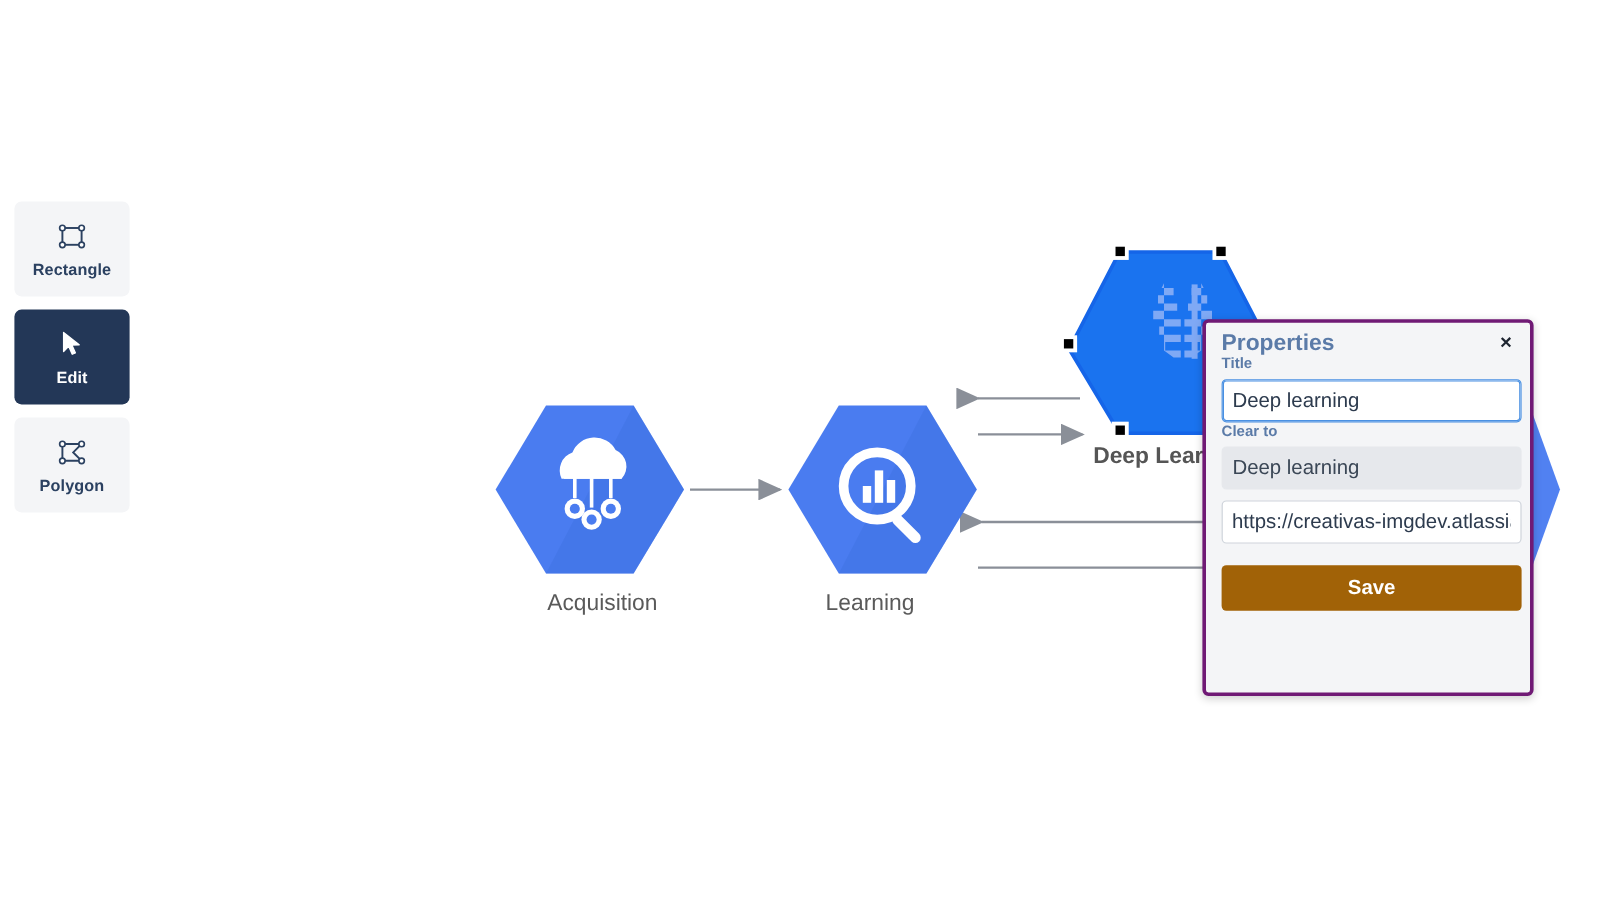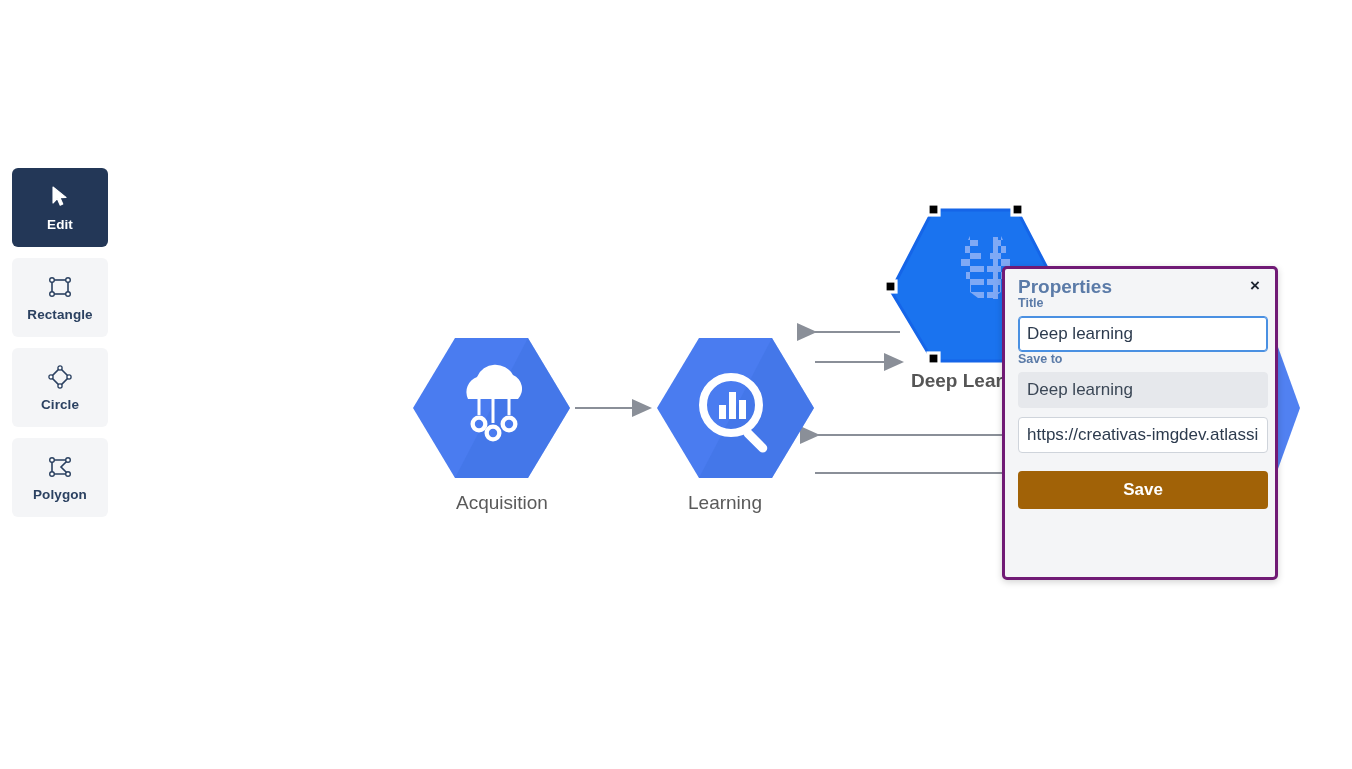--- a/index.html
+++ b/index.html
@@ -81,54 +81,42 @@
     font-family: "Liberation Sans", sans-serif;
   }
 </style>
 </head>
 <body>
 
 <div id="app">
 
   <div class="toolbar">
 
-    <div class="tool active">
-      <span class="tool-ico">
-        <svg width="20" height="24" viewBox="0 0 20 24">
-          <path d="M3 2 L3 18 L7.2 13.6 L10.2 20.2 L12.8 19 L9.9 12.6 L16 12.4 Z" fill="#ffffff" stroke="#ffffff" stroke-width="1.1" stroke-linejoin="round"></path>
-        </svg>
-      </span>
-      <span class="tool-label">Edit</span>
-    </div>
-
     <div class="tool">
       <span class="tool-ico">
         <svg width="24" height="22" viewBox="0 0 24 22">
           <rect x="4" y="4" width="16" height="14" fill="none" stroke="#2b4161" stroke-width="1.6"></rect>
           <circle cx="4" cy="4" r="2.3" fill="#fff" stroke="#2b4161" stroke-width="1.4"></circle>
           <circle cx="20" cy="4" r="2.3" fill="#fff" stroke="#2b4161" stroke-width="1.4"></circle>
           <circle cx="4" cy="18" r="2.3" fill="#fff" stroke="#2b4161" stroke-width="1.4"></circle>
           <circle cx="20" cy="18" r="2.3" fill="#fff" stroke="#2b4161" stroke-width="1.4"></circle>
         </svg>
       </span>
       <span class="tool-label">Rectangle</span>
     </div>
 
-    <div class="tool">
+    <div class="tool active">
       <span class="tool-ico">
-        <svg width="24" height="24" viewBox="0 0 24 24">
-          <path d="M12 3 L21 12 L12 21 L3 12 Z" fill="none" stroke="#2b4161" stroke-width="1.6"></path>
-          <circle cx="12" cy="3" r="2.1" fill="#fff" stroke="#2b4161" stroke-width="1.3"></circle>
-          <circle cx="21" cy="12" r="2.1" fill="#fff" stroke="#2b4161" stroke-width="1.3"></circle>
-          <circle cx="12" cy="21" r="2.1" fill="#fff" stroke="#2b4161" stroke-width="1.3"></circle>
-          <circle cx="3" cy="12" r="2.1" fill="#fff" stroke="#2b4161" stroke-width="1.3"></circle>
+        <svg width="20" height="24" viewBox="0 0 20 24">
+          <path d="M3 2 L3 18 L7.2 13.6 L10.2 20.2 L12.8 19 L9.9 12.6 L16 12.4 Z" fill="#ffffff" stroke="#ffffff" stroke-width="1.1" stroke-linejoin="round"></path>
         </svg>
       </span>
-      <span class="tool-label">Circle</span>
-    </div>
+      <span class="tool-label">Edit</span>
+    </div>
+
 
     <div class="tool">
       <span class="tool-ico">
         <svg width="24" height="22" viewBox="0 0 24 22">
           <path d="M4 4 L20 4 L13 11 L20 18 L4 18 Z" fill="none" stroke="#2b4161" stroke-width="1.6"></path>
           <circle cx="4" cy="4" r="2.3" fill="#fff" stroke="#2b4161" stroke-width="1.4"></circle>
           <circle cx="20" cy="4" r="2.3" fill="#fff" stroke="#2b4161" stroke-width="1.4"></circle>
           <circle cx="4" cy="18" r="2.3" fill="#fff" stroke="#2b4161" stroke-width="1.4"></circle>
           <circle cx="20" cy="18" r="2.3" fill="#fff" stroke="#2b4161" stroke-width="1.4"></circle>
         </svg>
@@ -225,21 +213,21 @@
 
   <div class="panel">
     <div class="panel-head">
       <div class="panel-title">Properties</div>
       <button class="panel-close">×</button>
     </div>
 
     <div class="field-label">Title</div>
     <input class="inp focused" type="text" value="Deep learning" style="">
 
-    <div class="field-label">Save to</div>
+    <div class="field-label">Clear to</div>
     <input class="inp readonly" type="text" readonly="" value="Deep learning" style="">
 
     <input class="inp link-url" type="text" value="https://creativas-imgdev.atlassian.net/wiki/spaces/" style="">
 
     <button class="save-btn">Save</button>
   </div>
 
 </div>
 
 </body></html>

